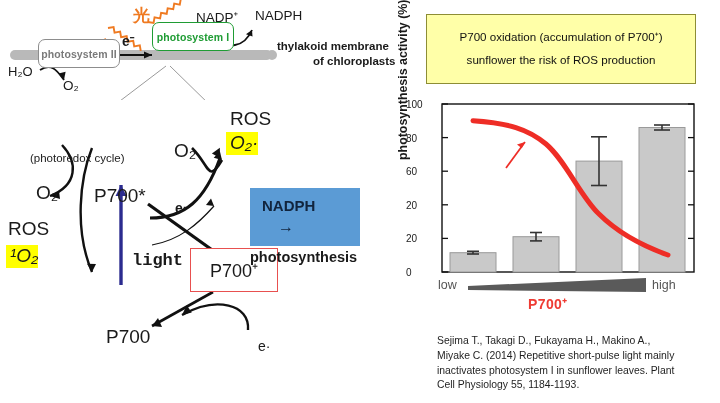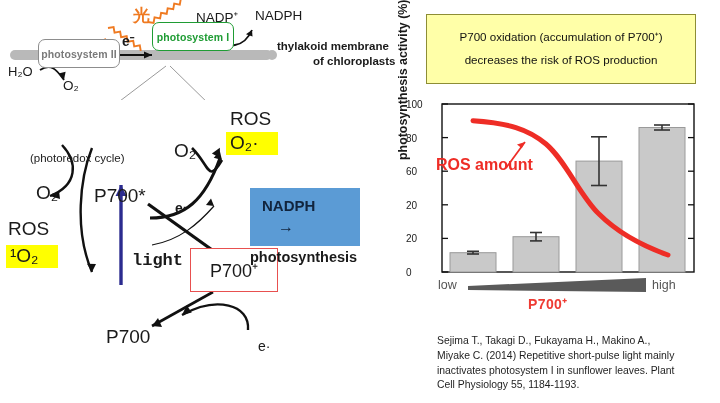--- a/index.html
+++ b/index.html
@@ -18,21 +18,21 @@
   .psbox.green{border-color:#1f9c34;color:#1f9c34;}
   .lbl{position:absolute;white-space:nowrap;}
   .kanji{color:#ef7a21;font-size:17px;font-weight:bold;font-family:"DejaVu Sans",sans-serif;}
 
   
   .t-psi{font-size:19.5px;letter-spacing:.1px;}
   .t-sub{font-size:11.5px;}
   .t-node{font-size:19px;}
   .t-small{font-size:12.5px;}
   .t-bold{font-weight:bold;}
-  .hl{background:#ffff00;padding:0px 20px 1px 4px;display:inline-block;}
+  .hl{background:#ffff00;padding:0px 0 1px 4px;display:inline-block;font-style:italic;}
   .redbox{position:absolute;border:1.6px solid #e8504f;background:#fff;
           display:flex;align-items:center;justify-content:center;font-size:18px;}
   .bluebox{position:absolute;background:#5b9bd5;color:#10243f;}
   .bluebox .bt{position:absolute;font-size:15px;font-weight:bold;color:#11243d;}
   .lightlbl{font-size:17px;font-weight:bold;}
 
   
   #callout{
     position:absolute;left:426px;top:14px;width:268px;height:68px;
     background:#ffffa8;border:1.1px solid #8d8d35;
@@ -193,21 +193,21 @@
 
     <div class="lbl lightlbl" style="left:132px;top:151px;font-family:Liberation Mono, monospace;">light</div>
 
     <div class="lbl t-node" style="left:106px;top:226px;">P700</div>
 
     <div class="lbl" style="left:258px;top:238px;font-size:14px;">e·</div>
   </div>
 
   <div id="callout">
     <div>P700 oxidation (accumulation  of P700⁺)</div>
-    <div>decreases the risk of ROS production</div>
+    <div>sunflower the risk of ROS production</div>
   </div>
 
   <div id="chart">
 
     <div class="ylab">photosynthesis activity (%)</div>
 
     <div class="ytick" style="top:8px;left:8px;">100</div>
     <div class="ytick" style="top:41.6px;left:8px;">80</div>
     <div class="ytick" style="top:75.2px;left:8px;">60</div>
     <div class="ytick" style="top:108.8px;left:8px;">20</div>
@@ -266,21 +266,20 @@
       <path d="M75,24.7 C110,27 130,33 148,48 C168,65 182,100 201,118 C220,137 245,150 270,159" stroke="#ee2d26" stroke-width="5" fill="none" stroke-linecap="round"></path>
 
       <g stroke="#ee2d26" stroke-width="1.7" fill="#ee2d26">
         <line x1="108" y1="72" x2="127" y2="46"></line>
         <path d="M127,46 l-8,2.6 l4.8,3.6 z" stroke="none"></path>
       </g>
 
       <polygon points="70,190 248,182 248,196 70,194" fill="#5a5a5a"></polygon>
     </svg>
 
-    <div class="roslab" style="left:38px;top:60px;">ROS amount</div>
 
     <div class="xend" style="left:40px;top:182px;">low</div>
     <div class="xend" style="left:254px;top:182px;">high</div>
     <div class="p700lab" style="left:130px;top:198px;">P700⁺</div>
   </div>
 
   <div id="cite">
     <div>Sejima T., Takagi D., Fukayama H., Makino A.,</div>
     <div>Miyake C. (2014) Repetitive short-pulse light mainly</div>
     <div>inactivates photosystem I in sunflower leaves. Plant</div>

